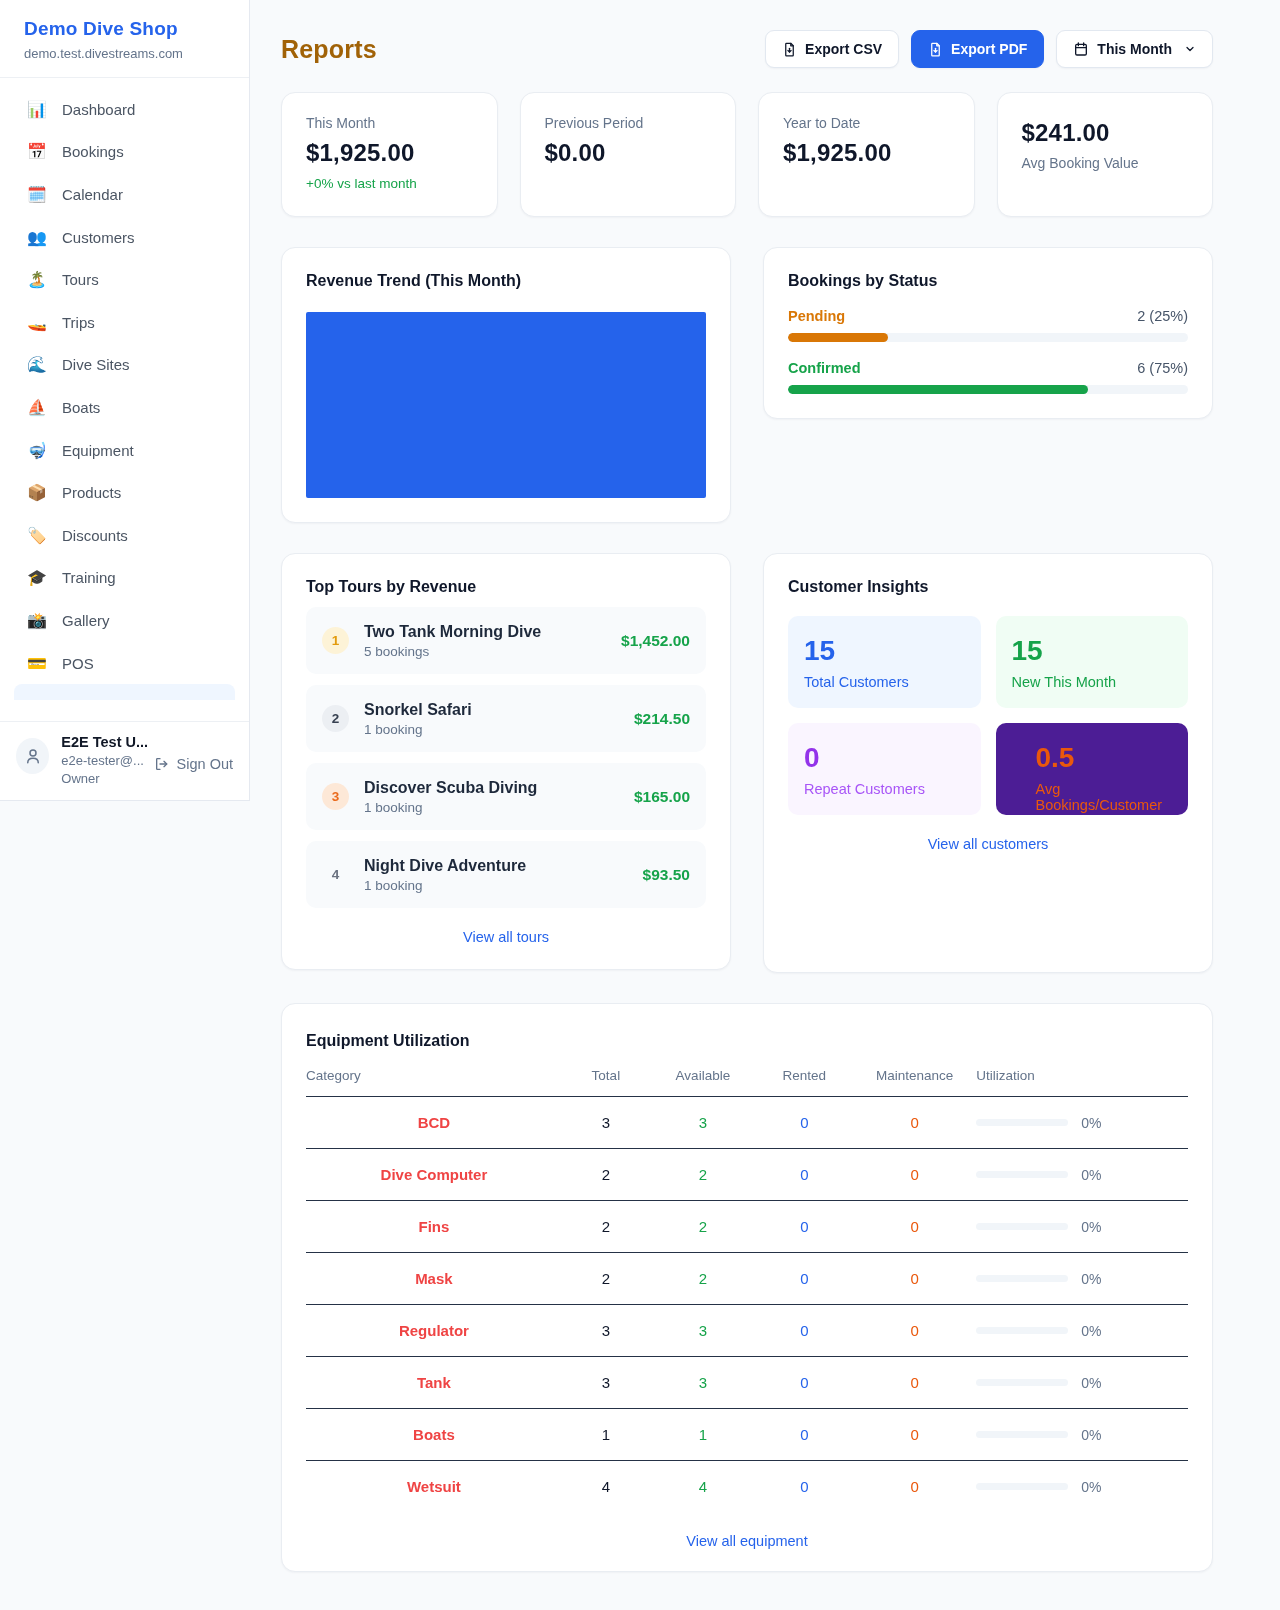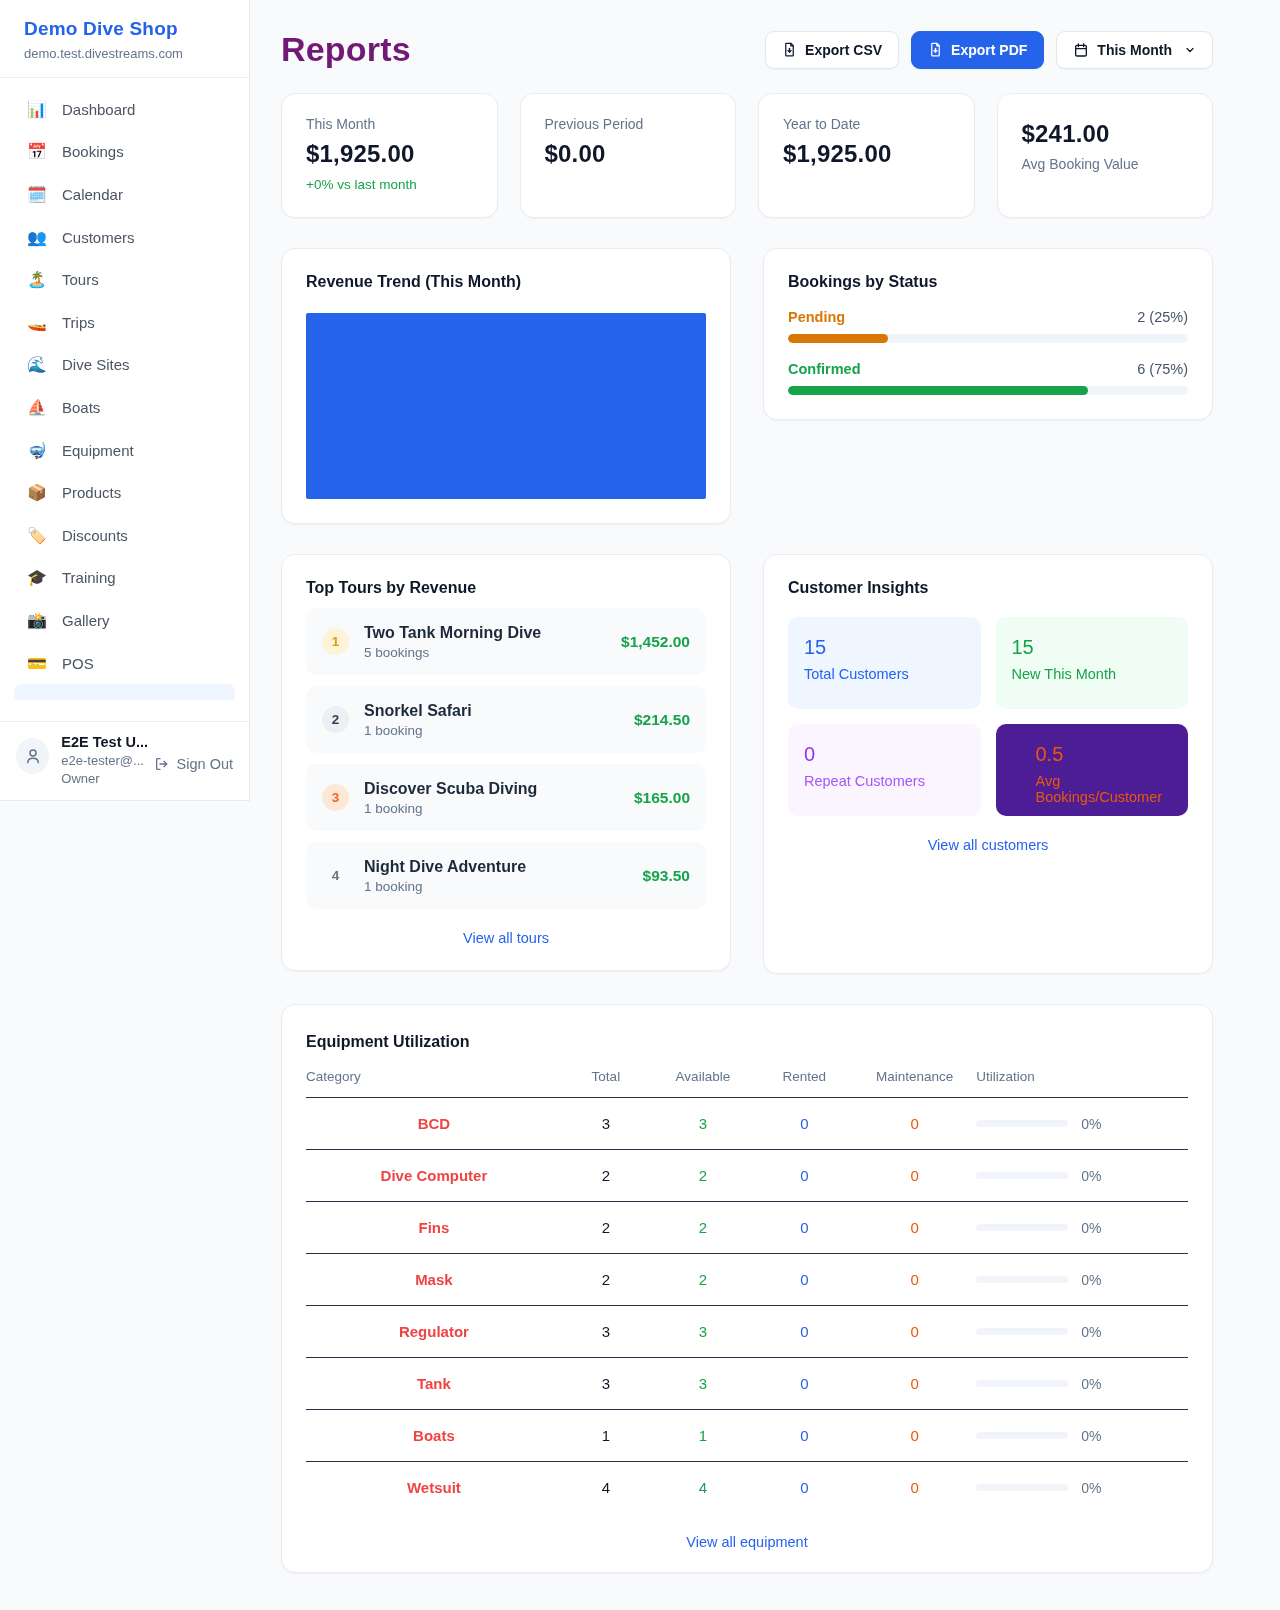--- a/index.html
+++ b/index.html
@@ -39,21 +39,21 @@
   .user-name { font-size:14.5px; font-weight:700; color:#111827; white-space:nowrap; }
   .user-email { font-size:13px; color:#64748b; margin-top:3px; white-space:nowrap; }
   .user-role { font-size:13px; color:#64748b; margin-top:3px; }
   .sign-out {
     margin-left:auto; display:flex; align-items:center; gap:7px; margin-top:22px;
     color:#64748b; font-size:14.5px; cursor:pointer; white-space:nowrap;
   }
   
   .main { position:absolute; left:250px; top:0; width:1030px; height:1610px; padding:30px 67px 40px 31px; }
   .page-header { display:flex; align-items:center; margin-bottom:24px; }
-  .page-title { font-size:34px; font-weight:800; color:#701a75; letter-spacing:.2px; }
+  .page-title { font-size:25px; font-weight:800; color:#a16207; letter-spacing:.2px; }
   .header-actions { margin-left:auto; display:flex; gap:12px; }
   .btn {
     height:38px; border-radius:9px; padding:8px 16px; font-size:14px; font-weight:600;
     display:flex; align-items:center; gap:8px; cursor:pointer;
     background:#fff; border:1px solid #e2e8f0; color:#0f172a;
     box-shadow:0 1px 2px rgba(15,23,42,.04);
   }
   .btn.primary { background:#2563eb; border-color:#2563eb; color:#fff; }
   .btn .chev { margin-left:4px; }
   
@@ -100,21 +100,21 @@
   .rank.r2 { background:#eceff3; color:#374151; }
   .rank.r3 { background:#fde8d7; color:#ea6a1c; }
   .rank.r4 { background:transparent; color:#6b7280; }
   .tour-name { font-size:16px; font-weight:700; color:#1e293b; }
   .tour-sub { font-size:13.5px; color:#64748b; margin-top:3px; }
   .tour-rev { margin-left:auto; font-size:15.5px; font-weight:700; color:#16a34a; }
   .view-link { display:block; text-align:center; color:#2563eb; font-size:14.5px; margin-top:21px; cursor:pointer; text-decoration:none; }
   
   .insight-grid { display:grid; grid-template-columns:1fr 1fr; gap:15px; margin-top:20px; }
   .tile { border-radius:10px; padding:19px 16px; height:92px; }
-  .tile .t-value { font-size:20px; font-weight:400; }
+  .tile .t-value { font-size:28px; font-weight:700; }
   .tile .t-label { font-size:14.5px; margin-top:7px; font-weight:500; }
   .tile.blue { background:#eff6ff; } .tile.blue .t-value, .tile.blue .t-label { color:#2563eb; }
   .tile.green { background:#f0fdf4; } .tile.green .t-value, .tile.green .t-label { color:#16a34a; }
   .tile.purple { background:#faf5ff; } .tile.purple .t-value { color:#9333ea; } .tile.purple .t-label { color:#a855f7; }
   .tile.orange { background:#4c1d95;padding-left:40px; } .tile.orange .t-value, .tile.orange .t-label { color:#ea580c; }
   .insights-card { min-height:420px; }
   
   .equip-card { margin-top:30px; padding:28px 24px 22px; }
   table.equip { width:100%; border-collapse:collapse; margin-top:18px; }
   table.equip th {

